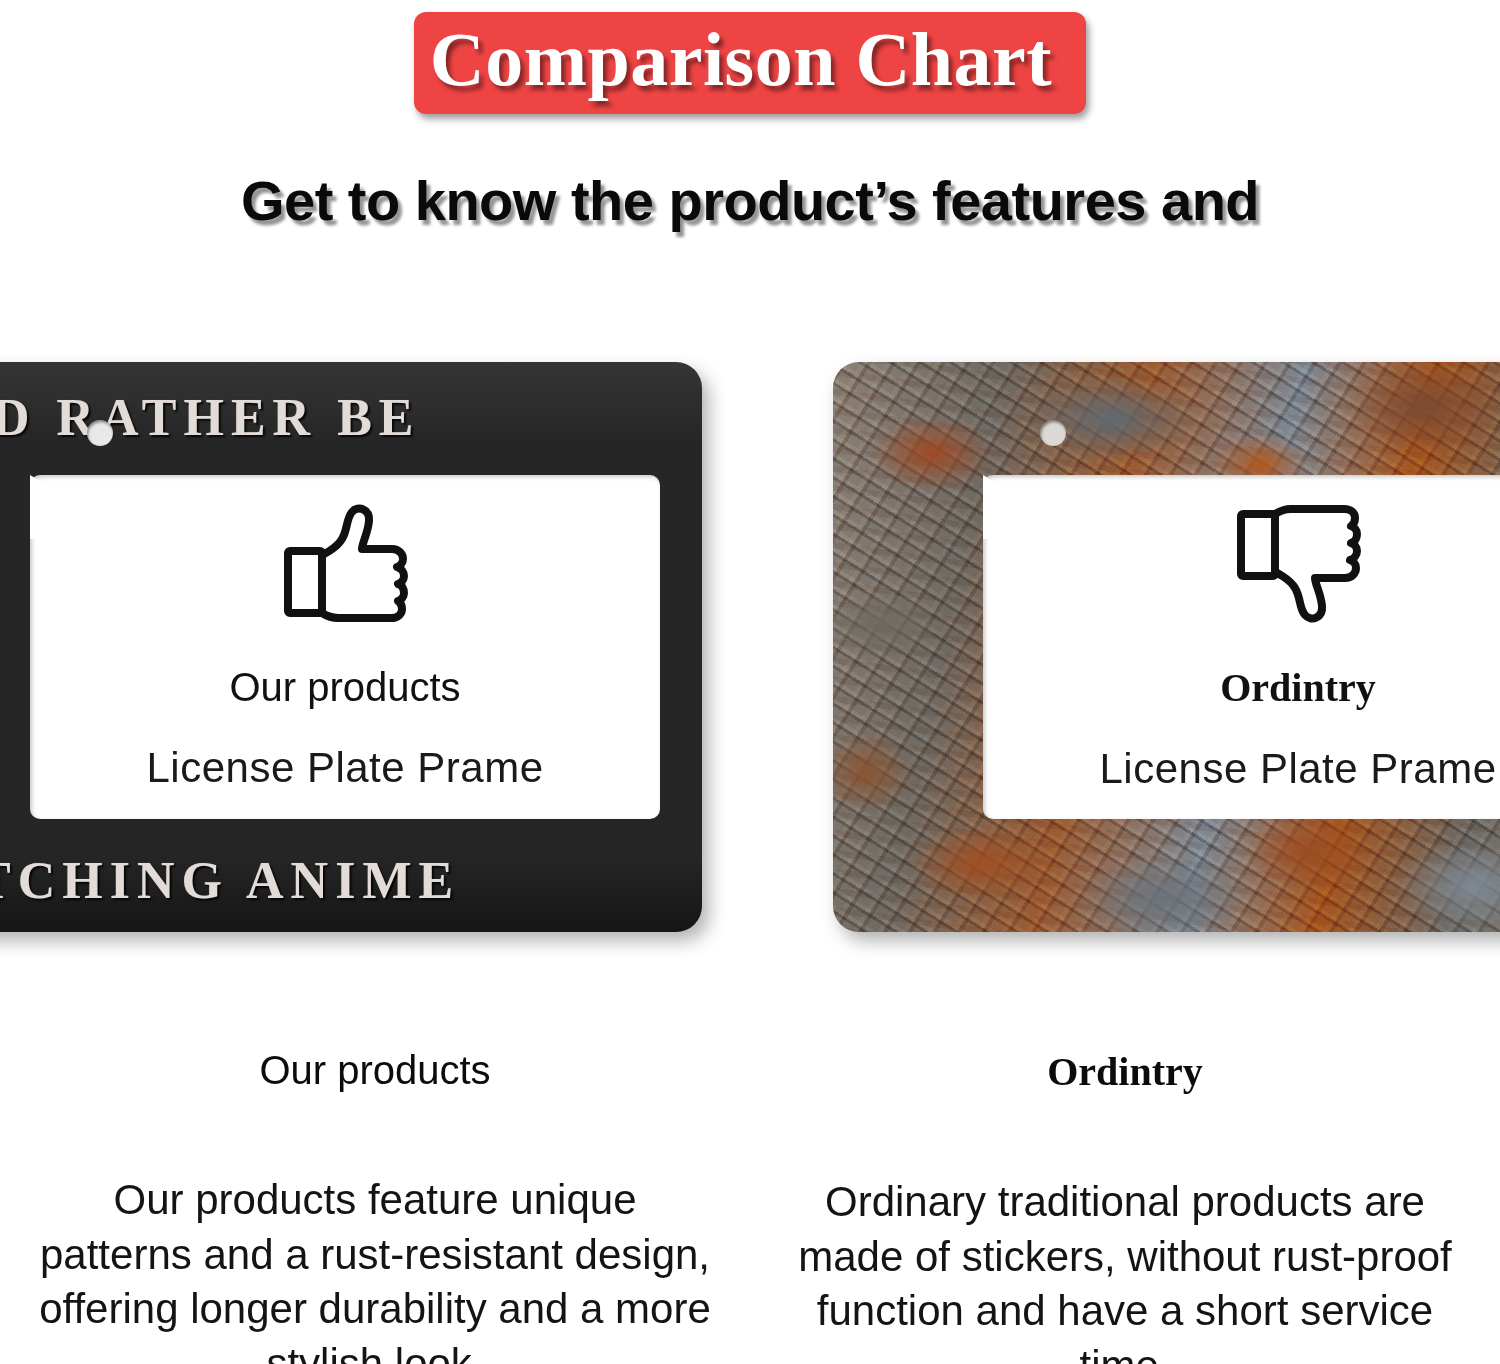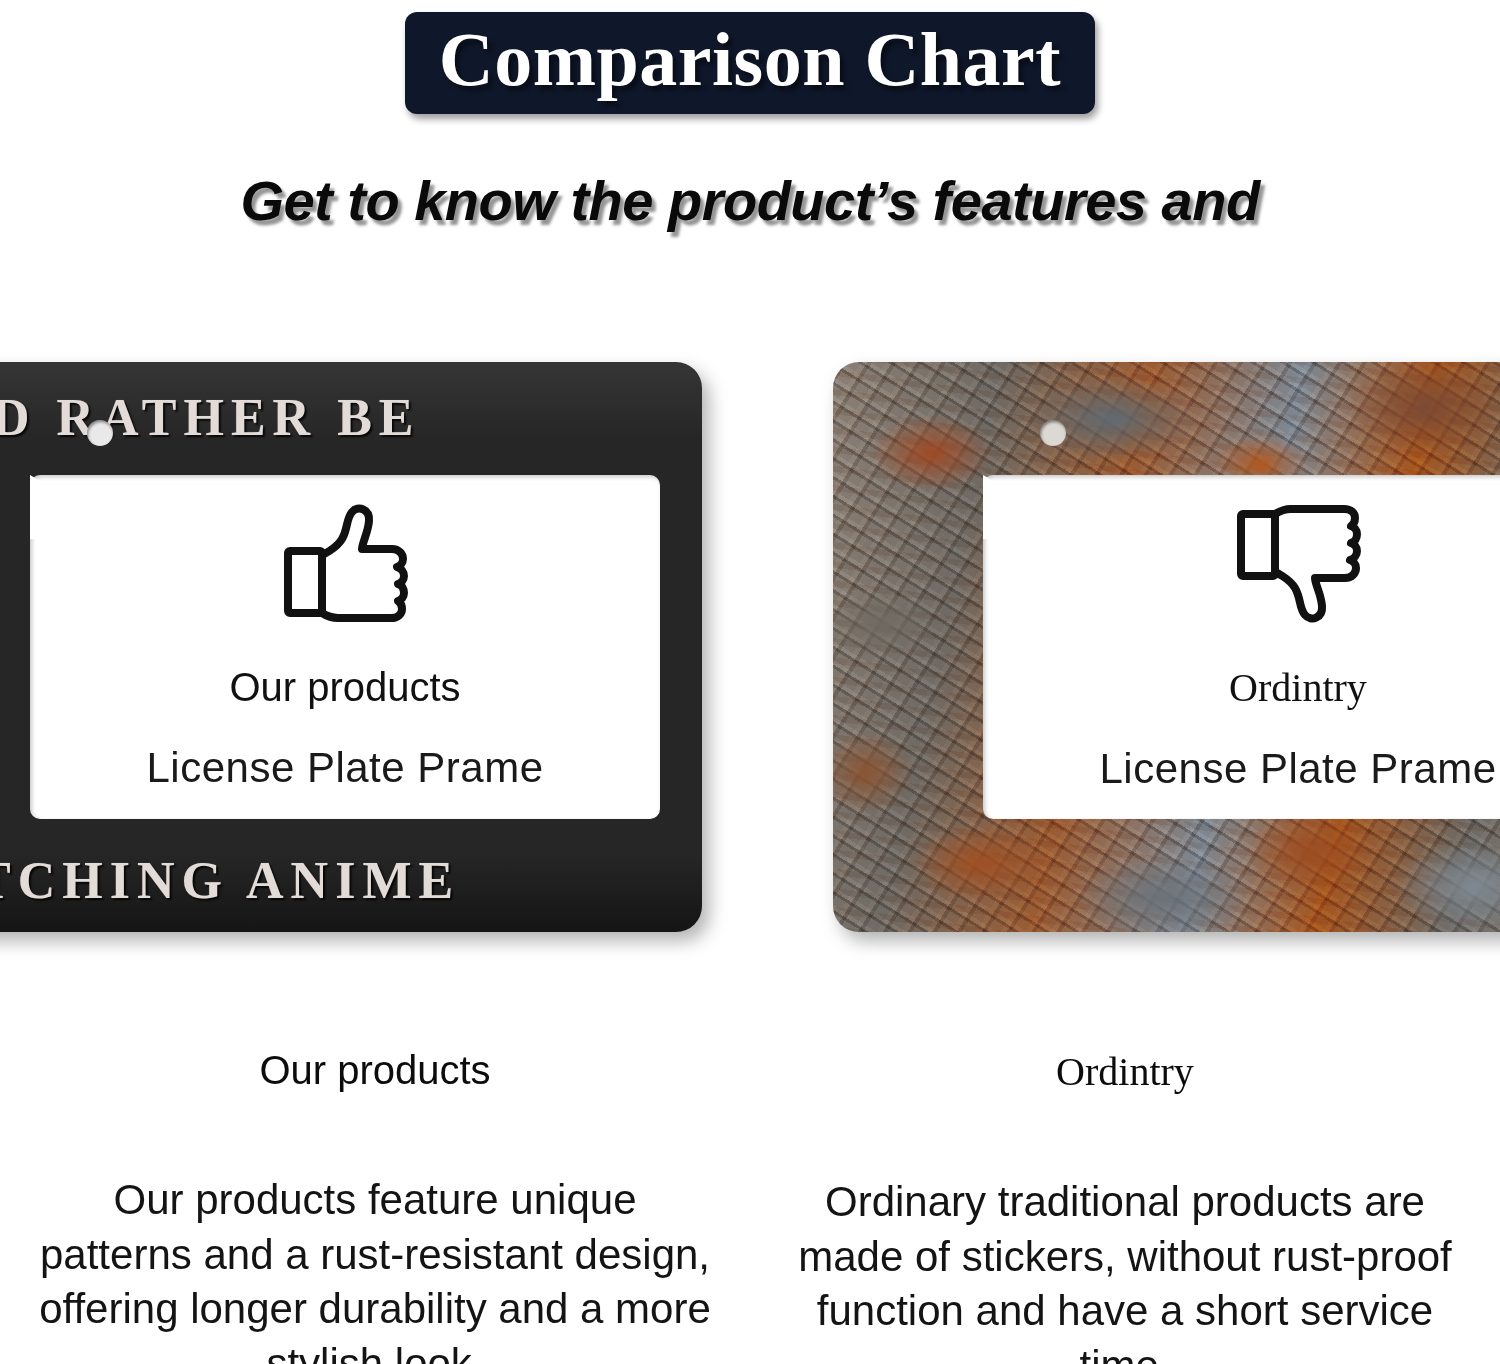--- a/index.html
+++ b/index.html
@@ -8,23 +8,23 @@
     width:1500px; height:1364px; position:relative; overflow:hidden;
     font-family:"Liberation Sans", sans-serif; color:#111;
   }
 
   
   .banner-wrap{
     position:absolute; left:0; top:12px; width:1500px;
     display:flex; justify-content:center;
   }
   .banner{
-    background:#0f172a;
+    background:#ef4444;
     border-radius:12px;
-    padding:6px 34px 14px 34px;
+    padding:6px 34px 14px 16px;
     box-shadow:3px 5px 7px rgba(0,0,0,.38);
   }
   .banner-title{
     font-family:"Liberation Serif", serif;
     font-weight:bold;
     font-size:76px;
     line-height:1.08;
     color:#ffffff;
     letter-spacing:.5px;
     text-shadow:4px 5px 4px rgba(0,0,0,.45);
@@ -35,21 +35,20 @@
   .subtitle{
     position:absolute; left:0; top:168px; width:1500px;
     text-align:center;
     font-family:"Liberation Sans Narrow","Liberation Sans", sans-serif;
     font-weight:bold;
     font-size:56px;
     line-height:1.18;
     color:#0a0a0a;
     text-shadow:4px 5px 3px rgba(0,0,0,.42);
     letter-spacing:-0.5px;
-    font-style:italic;
   }
   .subtitle span{ display:block; }
 
   
   .frames{
     position:absolute; left:0; top:362px; width:1500px; height:570px;
   }
   .frame{
     position:absolute; top:0; height:570px;
     filter:drop-shadow(7px 9px 9px rgba(0,0,0,.30));
@@ -142,21 +141,21 @@
     align-items:center; justify-content:center;
     gap:0;
   }
   .thumb-icon{ display:block; }
   .plate-heading{
     margin-top:36px;
     font-size:40px;
     color:#111;
   }
   .heading-sans{ font-family:"Liberation Sans", sans-serif; font-weight:normal; }
-  .heading-serif{ font-family:"Liberation Serif", serif; font-weight:normal; }
+  .heading-serif{ font-family:"Liberation Serif", serif; font-weight:bold; }
   .plate-sub{
     margin-top:34px;
     font-family:"Liberation Sans Narrow","Liberation Sans", sans-serif;
     font-weight:400;
     font-size:42px;
     color:#1a1a1a;
     letter-spacing:.5px;
   }
 
   

